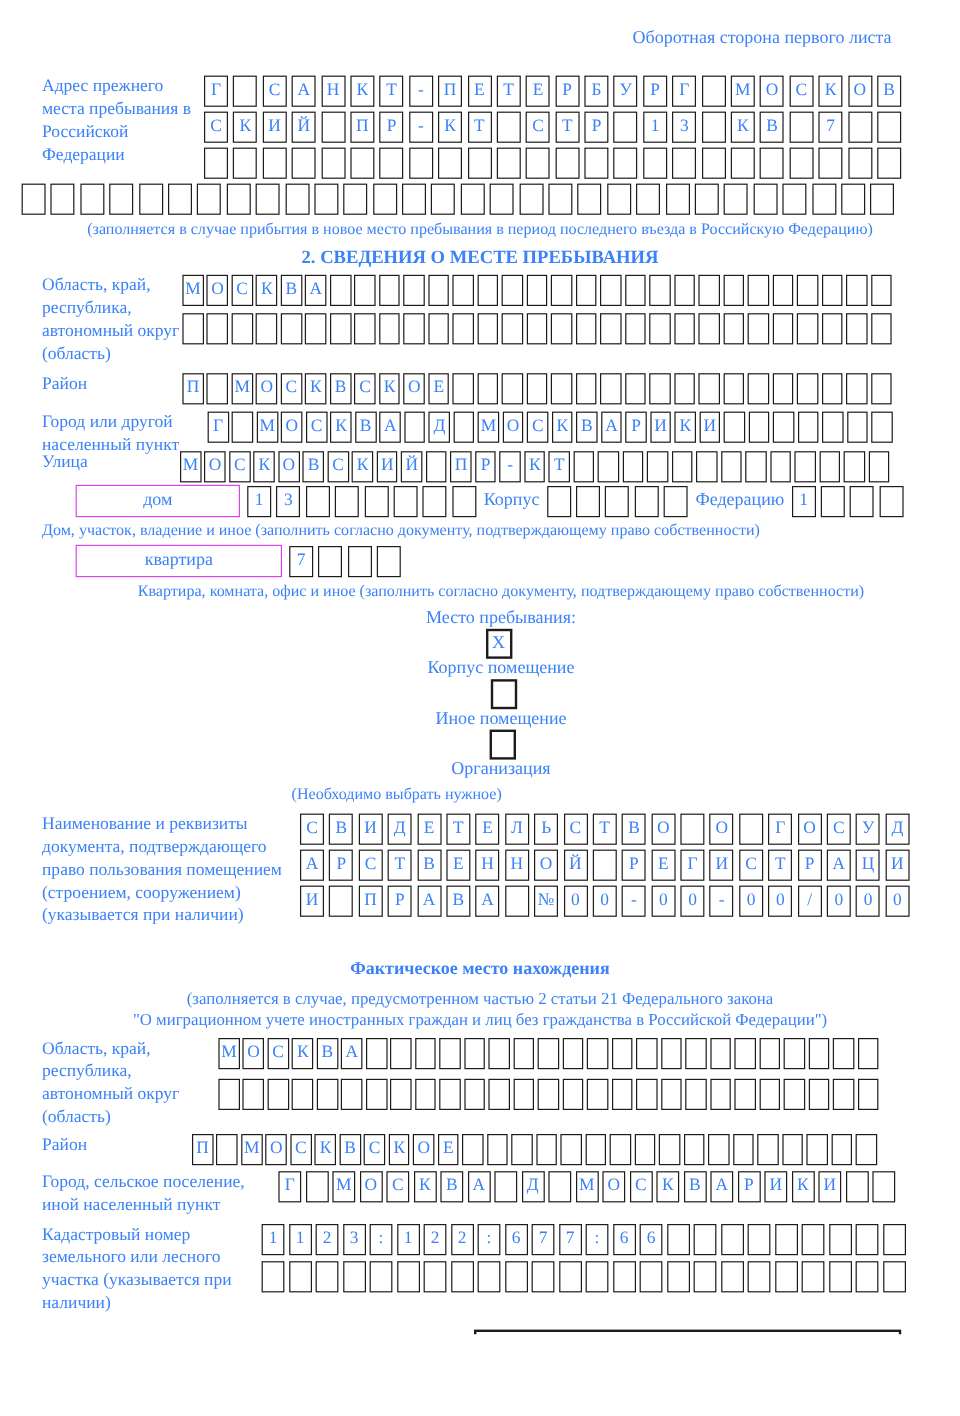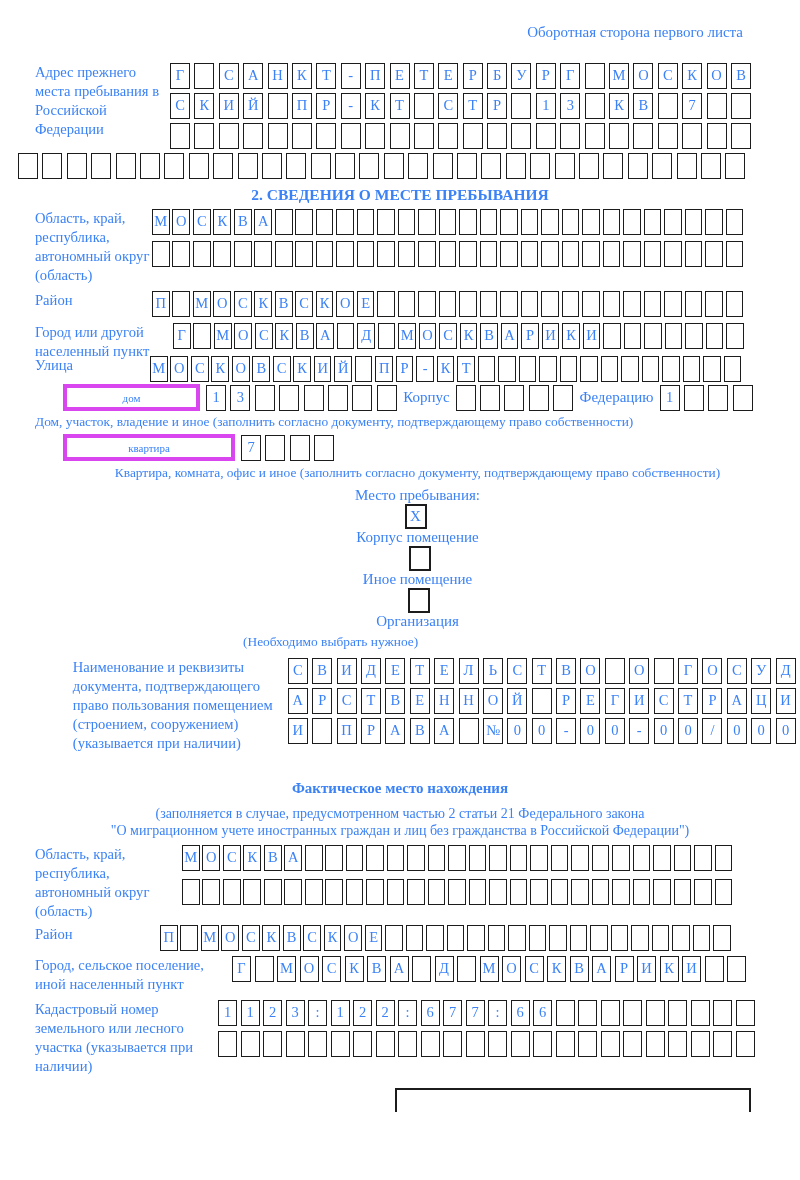--- a/index.html
+++ b/index.html
@@ -17,22 +17,22 @@
     border:1.8px solid #1c1c1c;height:26px;background:#fff;
     text-align:center;font-size:14.5px;line-height:22px;font-weight:500;
   }
   .row24 .cell{width:20px;margin-right:4.4px;}
   .row21 .cell{width:17.6px;margin-right:2.9px;}
   .row225 .cell{width:19px;margin-right:3.5px;}
   .note{font-size:13.4px;line-height:17px;}
   .center{text-align:center;}
   .sect-title{font-weight:bold;font-size:15.5px;text-align:center;}
   .bigbox{
-    box-sizing:border-box;border:4px solid #d946ef;height:27px;background:#fff;
-    display:flex;align-items:center;justify-content:center;font-size:11px;
+    box-sizing:border-box;border:1px solid #d946ef;height:27px;background:#fff;
+    display:flex;align-items:center;justify-content:center;font-size:15px;
   }
   .chk{
     box-sizing:border-box;width:22px;height:25px;border:2px solid #1c1c1c;background:#fff;
     text-align:center;font-size:15px;line-height:21px;flex:0 0 auto;
   }
   .mesto-row{display:flex;align-items:center;font-size:15px;margin-left:35px;}
   .stampbox{
     box-sizing:border-box;border:2px solid #1c1c1c;background:#fff;
     margin-left:395px;width:356px;height:172px;
   }
@@ -153,20 +153,21 @@
       <span class="cell"></span>
       <span class="cell"></span>
       <span class="cell"></span>
       <span class="cell"></span>
       <span class="cell"></span>
       <span class="cell"></span>
       <span class="cell"></span>
       <span class="cell"></span>
       <span class="cell"></span>
     </div>
+  <div class="note center" style="margin-top:3px;">(заполняется в случае прибытия в новое место пребывания в период последнего въезда в Российскую Федерацию)</div>
 
   <div class="sect-title" style="margin-top:7px;">2. СВЕДЕНИЯ О МЕСТЕ ПРЕБЫВАНИЯ</div>
 
   <div class="frow" style="margin:5px 0 0 35px;">
     <div class="flabel" style="width:117px;min-height:78px;">Область, край, республика, автономный округ (область)</div>
     <div class="cellcol">
       <div class="cells row21" style="margin-bottom:6px;">
           <span class="cell">М</span>
           <span class="cell">О</span>
           <span class="cell">С</span>
@@ -380,21 +381,21 @@
     <span>Место пребывания:</span>
     <span class="chk" style="margin:0 12px 0 8px;">X</span>
     <span>Корпус помещение</span>
     <span class="chk" style="margin:0 16px 0 20px;"></span>
     <span>Иное помещение</span>
     <span class="chk" style="margin:0 30px 0 32px;"></span>
     <span>Организация</span>
   </div>
   <div class="note" style="margin:3px 0 0 243px;">(Необходимо выбрать нужное)</div>
 
-  <div class="frow" style="margin:8px 0 0 35px;justify-content:flex-end;">
+  <div class="frow" style="margin:8px 0 0 35px;">
     <div class="flabel" style="width:215px;min-height:116px;">Наименование и реквизиты документа, подтверждающего право пользования помещением (строением, сооружением) (указывается при наличии)</div>
     <div class="cellcol">
       <div class="cells row24">
           <span class="cell">С</span>
           <span class="cell">В</span>
           <span class="cell">И</span>
           <span class="cell">Д</span>
           <span class="cell">Е</span>
           <span class="cell">Т</span>
           <span class="cell">Е</span>

